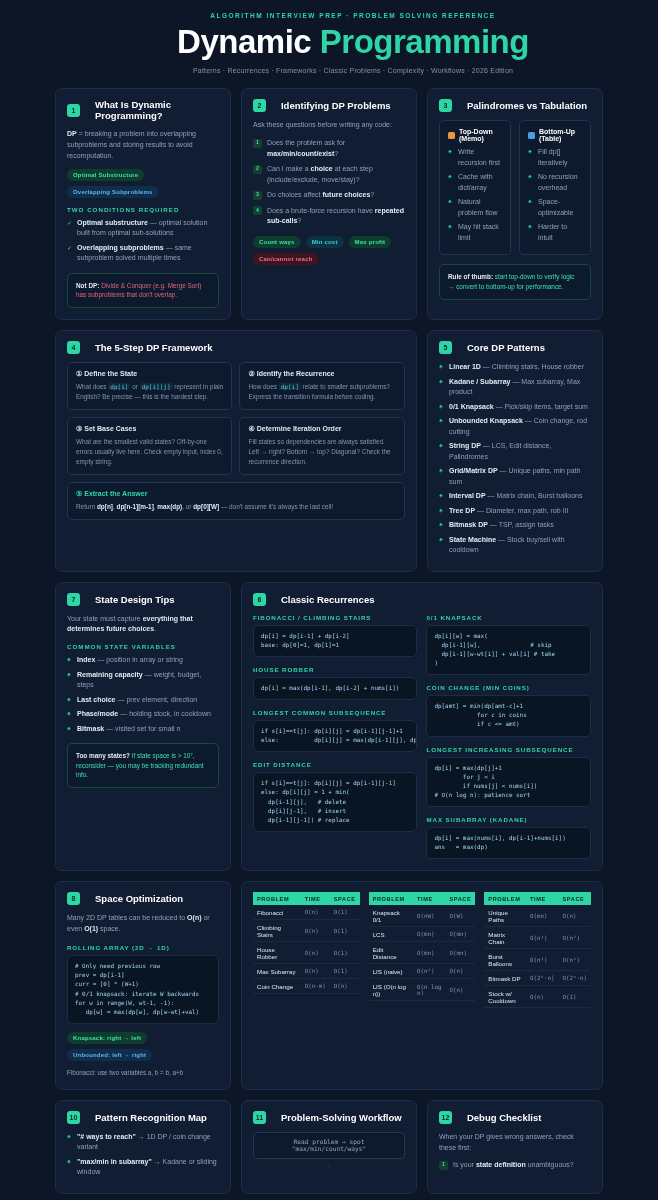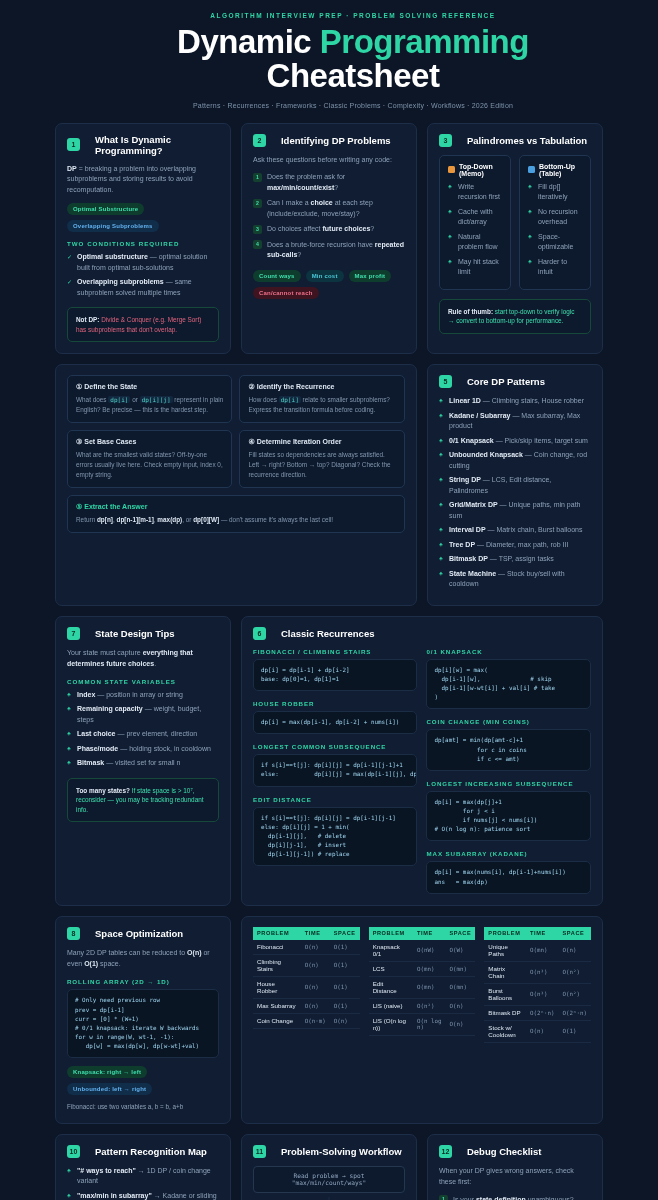--- a/index.html
+++ b/index.html
@@ -167,21 +167,20 @@
   .arrow { text-align: center; color: #2f4a6a; font-size: 7px; line-height: 1.1; margin: 2.5px 0; }
   .spacer { flex: 1; }
 </style>
 </head>
 <body>
 
 <div class="hero">
   <div class="hero-eyebrow">ALGORITHM INTERVIEW PREP · PROBLEM SOLVING REFERENCE</div>
   <div class="hero-title">
     <span>Dynamic </span><span class="accent">Programming</span><br>
-    <span>Cheatsheet</span>
   </div>
   <div class="hero-sub">Patterns · Recurrences · Frameworks · Classic Problems · Complexity · Workflows · 2026 Edition</div>
 </div>
 
 <div class="grid">
 
   <div class="card col3">
     <div class="card-head">
       <div class="badge">1</div>
       <div class="card-title">What Is Dynamic Programming?</div>
@@ -253,20 +252,24 @@
           <li>Harder to intuit</li>
         </ul>
       </div>
     </div>
     <div class="note green-edge">
       <b>Rule of thumb:</b><span class="grn"> start top-down to verify logic → convert to bottom-up for performance.</span>
     </div>
   </div>
 
   <div class="card col2">
+    <div class="card-head">
+      <div class="badge">4</div>
+      <div class="card-title">The 5-Step DP Framework</div>
+    </div>
     <div class="steps">
       <div class="step">
         <div class="step-t">① Define the State</div>
         <div class="step-d"><span>What does </span><span class="cd">dp[i]</span><span> or </span><span class="cd">dp[i][j]</span><span> represent in plain English? Be precise — this is the hardest step.</span></div>
       </div>
       <div class="step">
         <div class="step-t">② Identify the Recurrence</div>
         <div class="step-d"><span>How does </span><span class="cd">dp[i]</span><span> relate to smaller subproblems? Express the transition formula before coding.</span></div>
       </div>
       <div class="step">

